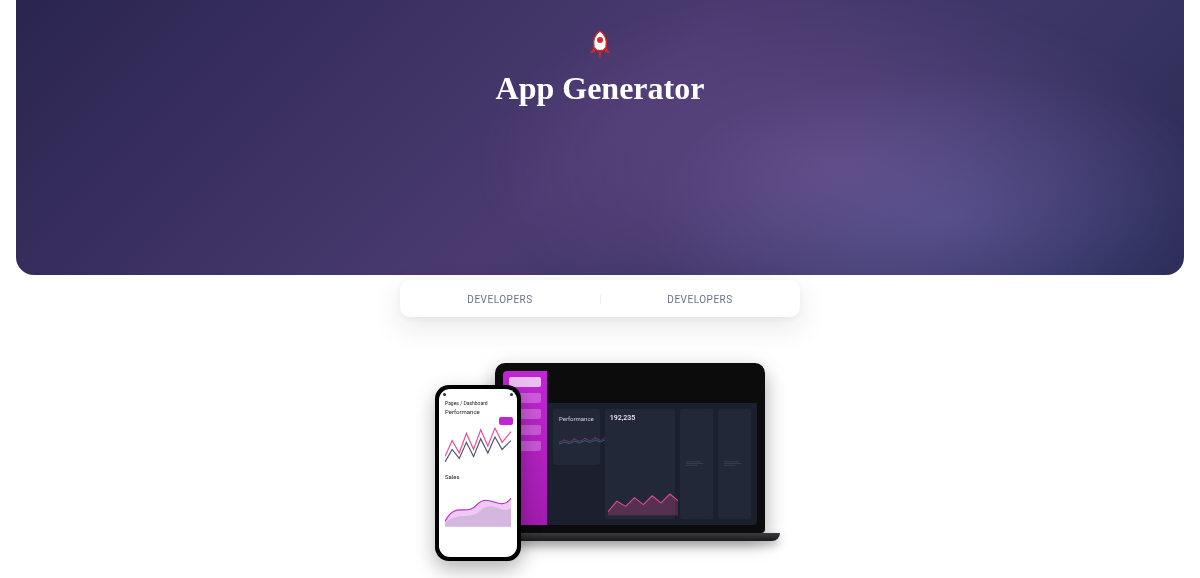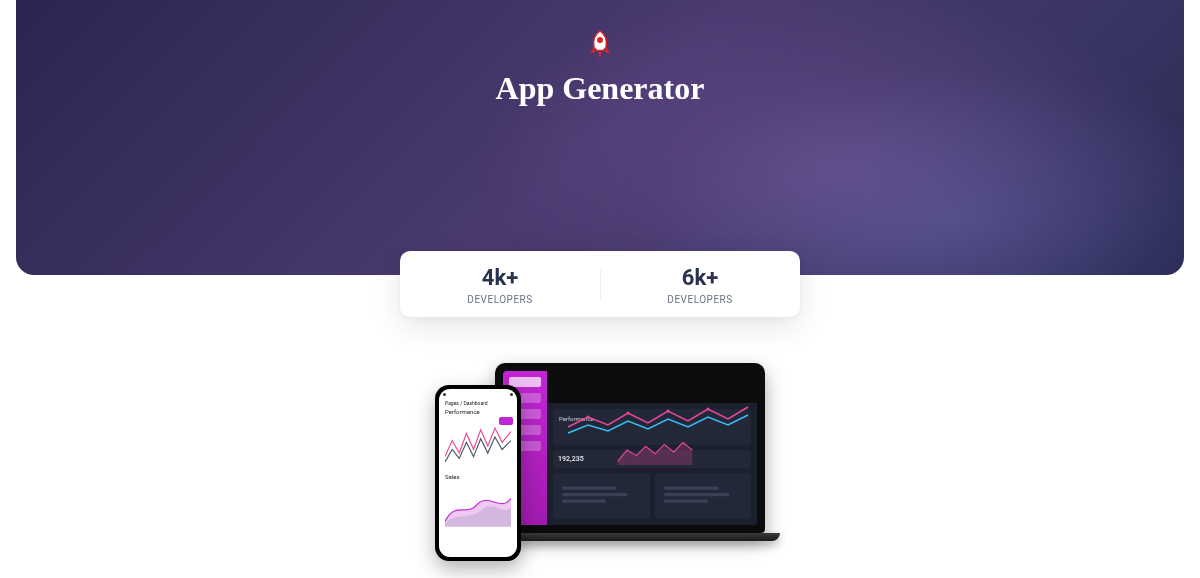--- a/index.html
+++ b/index.html
@@ -123,21 +123,21 @@
   .desk-side {
     width: 44px;
     background: linear-gradient(180deg,#c026d3,#a21caf);
   }
   .desk-side-row { height:10px; margin:6px 6px 0; background:rgba(255,255,255,0.25); border-radius:2px; }
   .desk-side-row.active { background:rgba(255,255,255,0.7); }
   .desk-main {
     flex:1;
     background:#1b1f2e;
     padding:6px;
-    display:flex; flex-direction:column; gap:5px;margin-top:32px;
+    display:flex; gap:5px;margin-top:32px;
   }
   .desk-top {
     height:56px;
     background:#232838;
     border-radius:3px;
     position:relative;
     padding:6px;
   }
   .desk-top-label { font-size:6px; color:#d0d0d8; }
   .desk-top svg { position:absolute; left:6px; right:6px; bottom:6px; }
@@ -187,25 +187,23 @@
         <path d="M16 26 L10 34 L18 32 Z" fill="#d62828"></path>
         <path d="M32 26 L38 34 L30 32 Z" fill="#d62828"></path>
         <path d="M22 32 L24 42 L26 32 Z" fill="#d62828"></path>
       </svg>
     </div>
     <h1 class="hero-title">App Generator</h1>
   </div>
 
   <div class="stats-card">
     <div class="stat">
-      <div class="stat-value">4k+</div>
       <div class="stat-label">DEVELOPERS</div>
     </div>
     <div class="stat">
-      <div class="stat-value">6k+</div>
       <div class="stat-label">DEVELOPERS</div>
     </div>
   </div>
 </div>
 
 <div class="mock">
   <div class="mock-wrap">
 
     <div class="laptop">
       <div class="laptop-screen">

